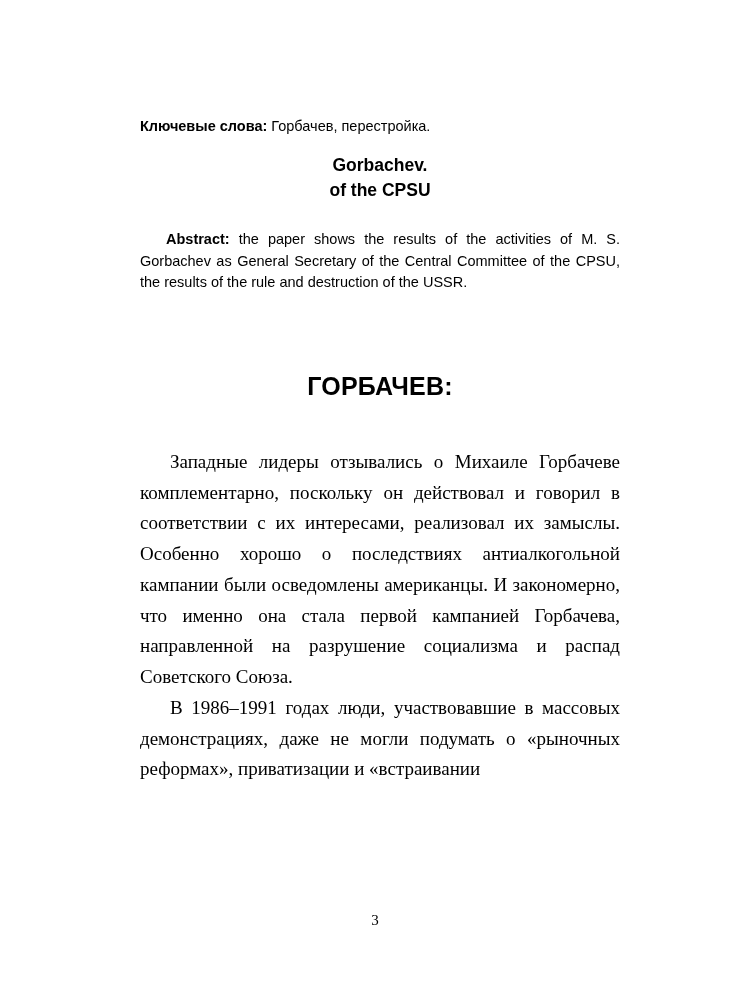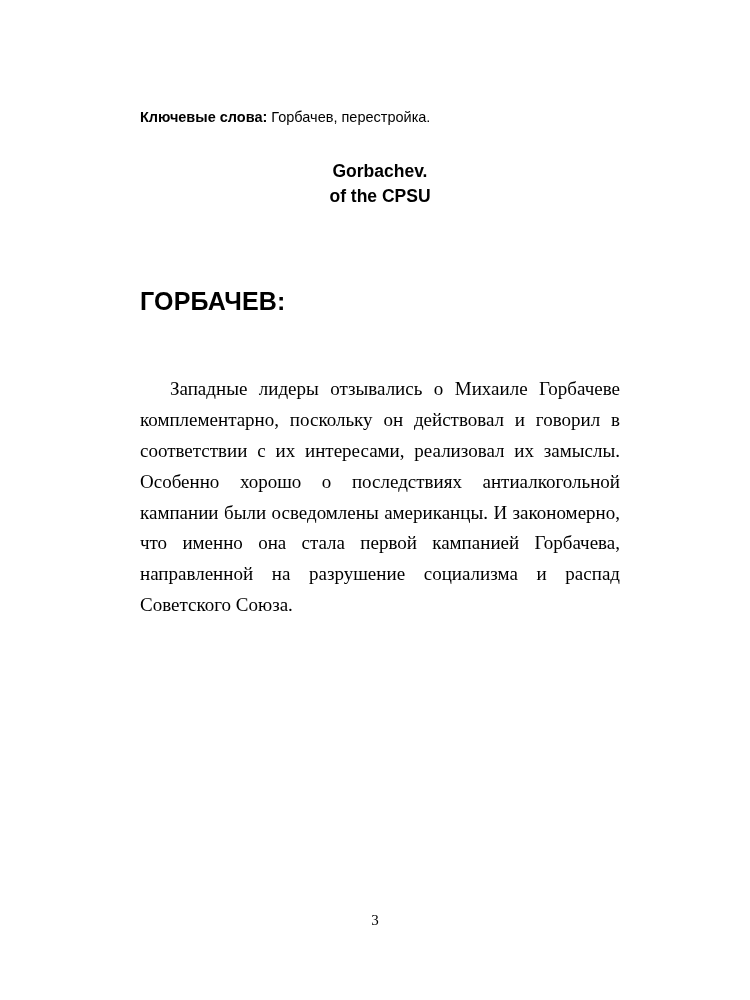--- a/index.html
+++ b/index.html
@@ -17,38 +17,38 @@
   .page {
     position: relative;
     width: 750px;
     height: 1000px;
     box-sizing: border-box;
     padding: 0;
   }
   .content {
     position: absolute;
     left: 140px;
-    top: 107px;
+    top: 116px;
     width: 480px;
   }
 
   
   .keywords {
     font-family: "Liberation Sans", sans-serif;
     font-size: 14.5px;
     line-height: 1.4;
     margin: 0 0 0 0;
   }
   .keywords .kw-label {
     font-weight: bold;
   }
 
   
   .en-title {
-    margin-top: 32px;
+    margin-top: 17px;
     text-align: center;
     font-family: "Liberation Sans", sans-serif;
     font-weight: bold;
     font-size: 17.5px;
     line-height: 1.42;
   }
   .en-title div {
     white-space: nowrap;
   }
 
@@ -61,33 +61,34 @@
     text-align: justify;
     text-indent: 26px;
   }
   .abstract .ab-label {
     font-weight: bold;
   }
 
   
   .ru-heading {
     margin-top: 76px;
+    text-align: center;
     font-family: "Liberation Sans", sans-serif;
     font-weight: bold;
     font-size: 25px;
     line-height: 1.3;
     letter-spacing: 0.2px;
   }
   .ru-heading div {
     white-space: nowrap;
   }
 
   
   .body-text {
-    margin-top: 57px;
+    margin-top: 44px;
     font-family: "Liberation Serif", serif;
     font-size: 19px;
     line-height: 1.62;
     text-align: justify;
   }
   .body-text p {
     margin: 0;
     text-indent: 30px;
   }
   .body-text p + p {
@@ -113,25 +114,29 @@
 
     <p class="keywords">
       <span class="kw-label">Ключевые слова:</span><span> Горбачев, перестройка.</span>
     </p>
 
     <div class="en-title">
       <div>Gorbachev.</div>
       <div>of the CPSU</div>
     </div>
 
+    <p class="abstract">
+      <span class="ab-label">Abstract:</span><span> the paper shows the results of the activities of M. S. Gorbachev as General Secretary of the Central Committee of the CPSU, the results of the rule and destruction of the USSR.</span>
+    </p>
 
     <div class="ru-heading">
       <div>ГОРБАЧЕВ:</div>
     </div>
 
     <div class="body-text">
       <p>Западные лидеры отзывались о Михаиле Горбачеве комплементарно, поскольку он действовал и говорил в соответствии с их интересами, реализовал их замыслы. Особенно хорошо о последствиях антиалкогольной кампании были осведомлены американцы. И закономерно, что именно она стала первой кампанией Горбачева, направленной на разрушение социализма и распад Советского Союза.</p>
+      <p>В 1986–1991 годах люди, участвовавшие в массовых демонстрациях, даже не могли подумать о «рыночных реформах», приватизации и «встраивании</p>
     </div>
 
   </div>
 
   <div class="page-number">3</div>
 </div>
 
 </body></html>

